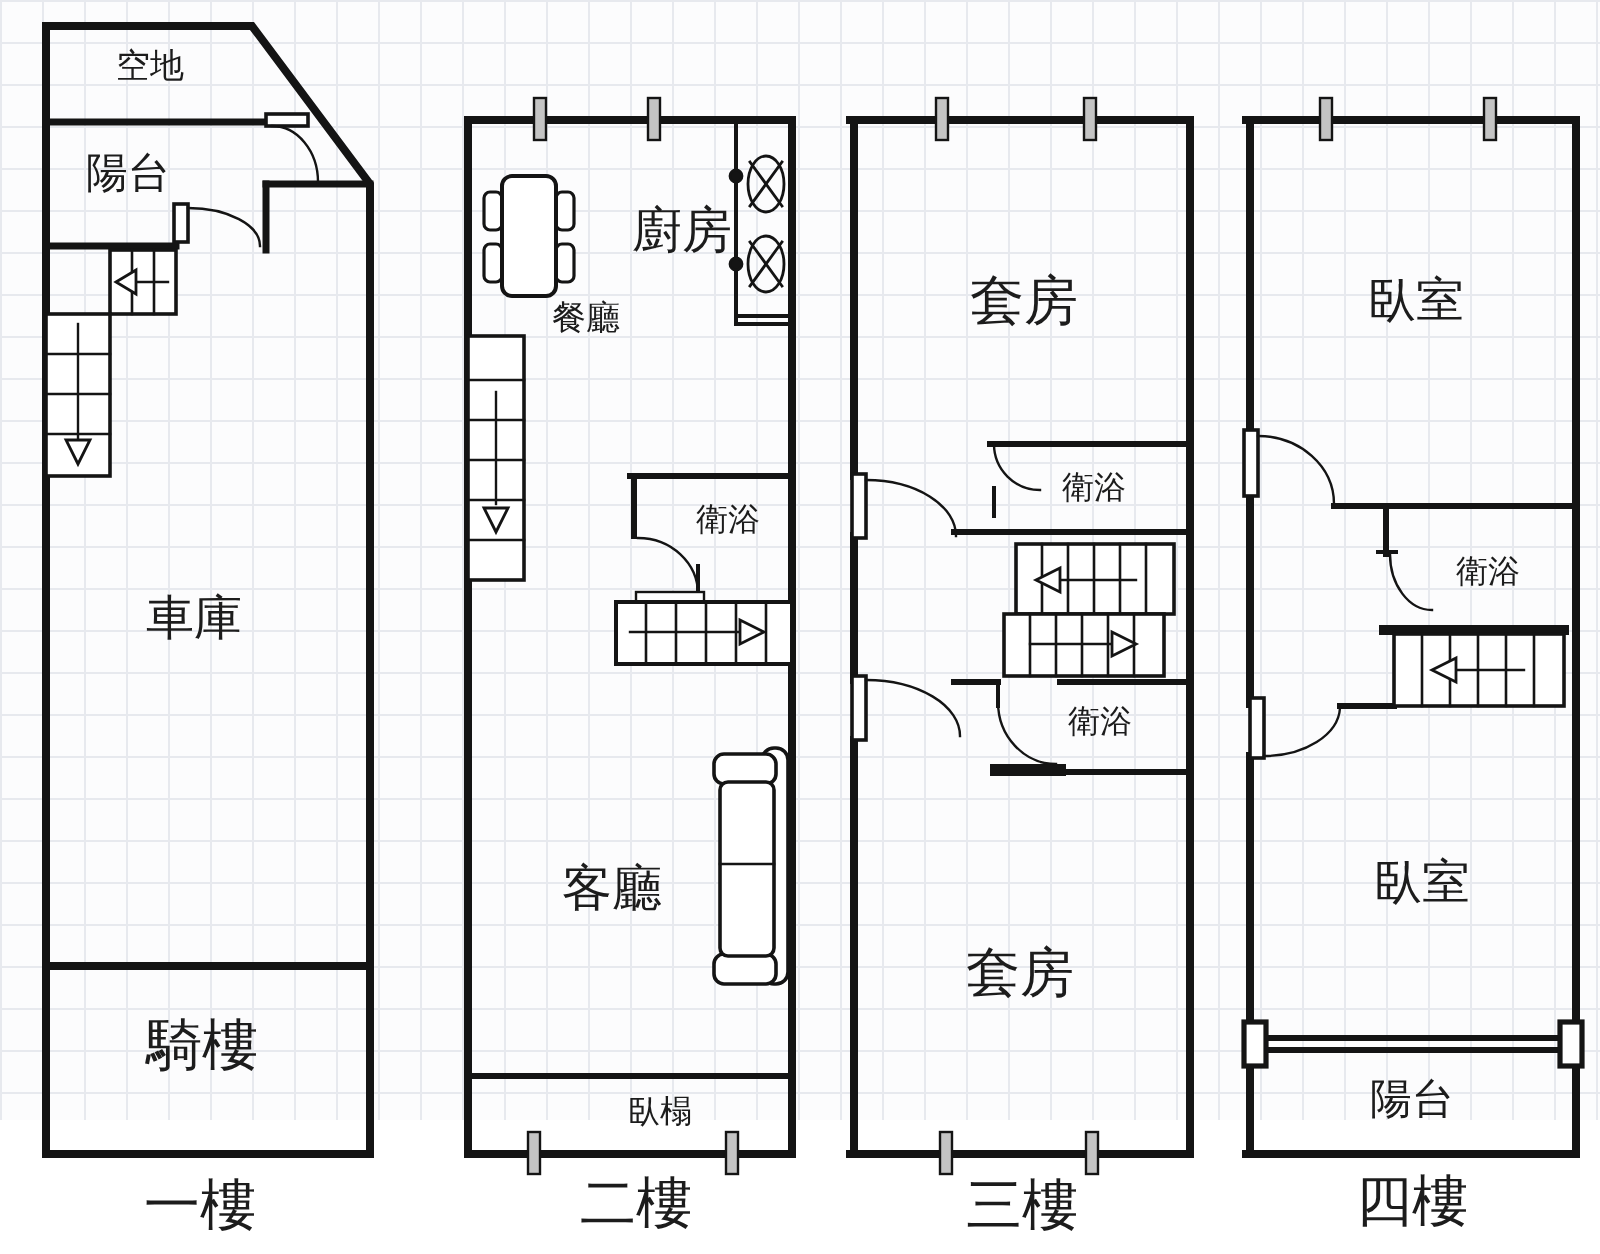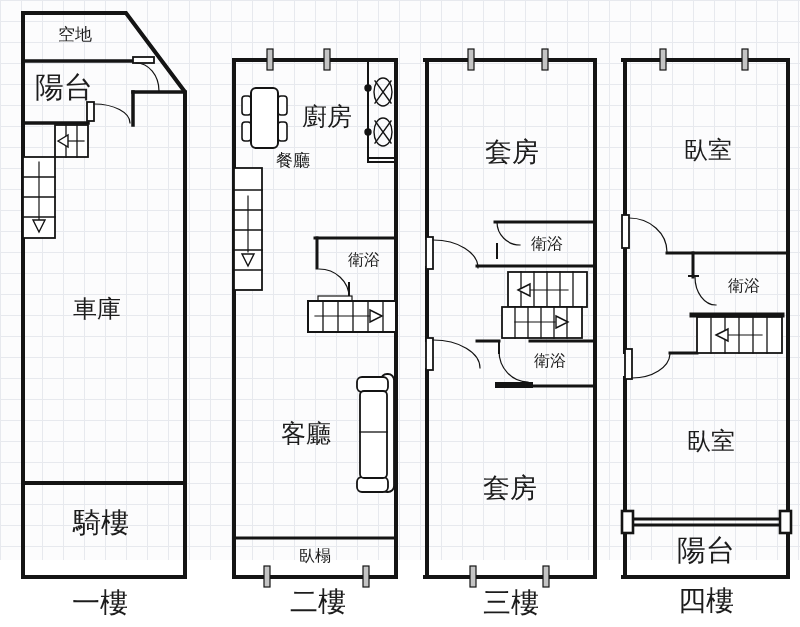--- a/index.html
+++ b/index.html
@@ -17,21 +17,21 @@
   }
   #linework{position:absolute;left:0;top:0;}
   .lbl{
     position:absolute;transform:translate(-50%,-50%);
     color:#1c1c1c;white-space:nowrap;line-height:1;
     font-family:"DejaVu Serif","Liberation Serif",serif;
   }
   .s16{font-size:16px;}
   .s17{font-size:17px;}
   .s22{font-size:28px;}
-  .s23{font-size:29px;}
+  .s23{font-size:21px;}
   .s24{font-size:24px;}
   .s25{font-size:25px;}
   .s26{font-size:26px;}
   .s27{font-size:27px;}
   .floorname{font-size:28px;}
 </style>
 </head>
 <body>
 
 <div id="canvas">
@@ -222,24 +222,24 @@
     </g>
   </svg>
 
   <div class="lbl s17" style="left:75px;top:34px;">空地</div>
   <div class="lbl s23" style="left:64px;top:87px;">陽台</div>
   <div class="lbl s24" style="left:97px;top:309px;">車庫</div>
   <div class="lbl s22" style="left:101px;top:523px;">騎樓</div>
   <div class="lbl floorname" style="left:100px;top:603px;">一樓</div>
 
   <div class="lbl s17" style="left:293px;top:160px;">餐廳</div>
-  <div class="lbl s25" style="left:327px;top:116px;font-family:Liberation Serif, serif;">廚房</div>
+  <div class="lbl s25" style="left:341px;top:116px;font-family:Liberation Serif, serif;">廚房</div>
   <div class="lbl s16" style="left:364px;top:260px;">衛浴</div>
-  <div class="lbl s25" style="left:306px;top:433px;">客廳</div>
-  <div class="lbl s16" style="left:315px;top:556px;">臥榻</div>
+  <div class="lbl s25" style="left:306px;top:444px;">客廳</div>
+  <div class="lbl s16" style="left:330px;top:556px;">臥榻</div>
   <div class="lbl floorname" style="left:318px;top:602px;">二樓</div>
 
   <div class="lbl s27" style="left:512px;top:151px;">套房</div>
   <div class="lbl s16" style="left:547px;top:244px;">衛浴</div>
   <div class="lbl s16" style="left:550px;top:361px;">衛浴</div>
   <div class="lbl s27" style="left:510px;top:487px;">套房</div>
   <div class="lbl floorname" style="left:511px;top:603px;">三樓</div>
 
   <div class="lbl s24" style="left:708px;top:150px;">臥室</div>
   <div class="lbl s16" style="left:744px;top:286px;">衛浴</div>

